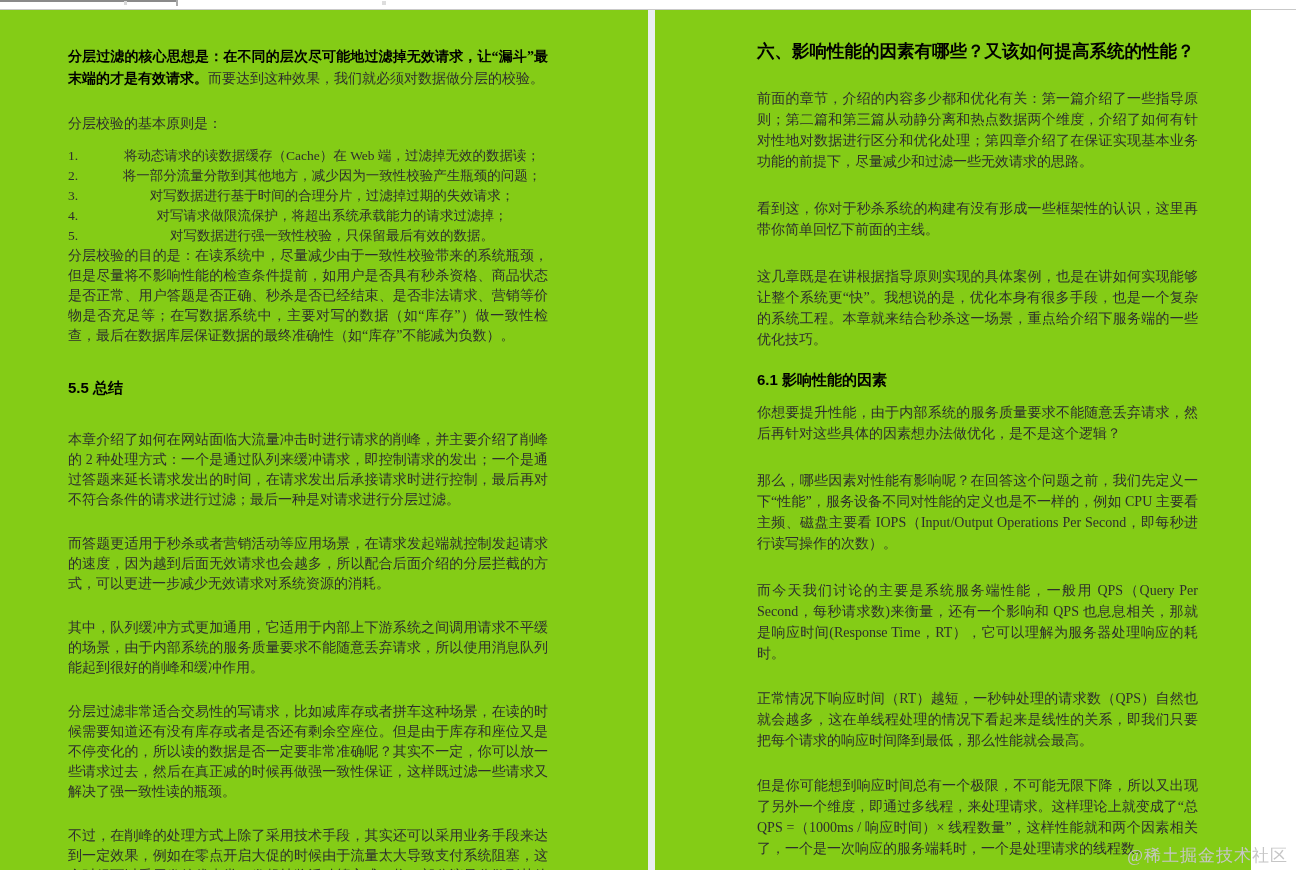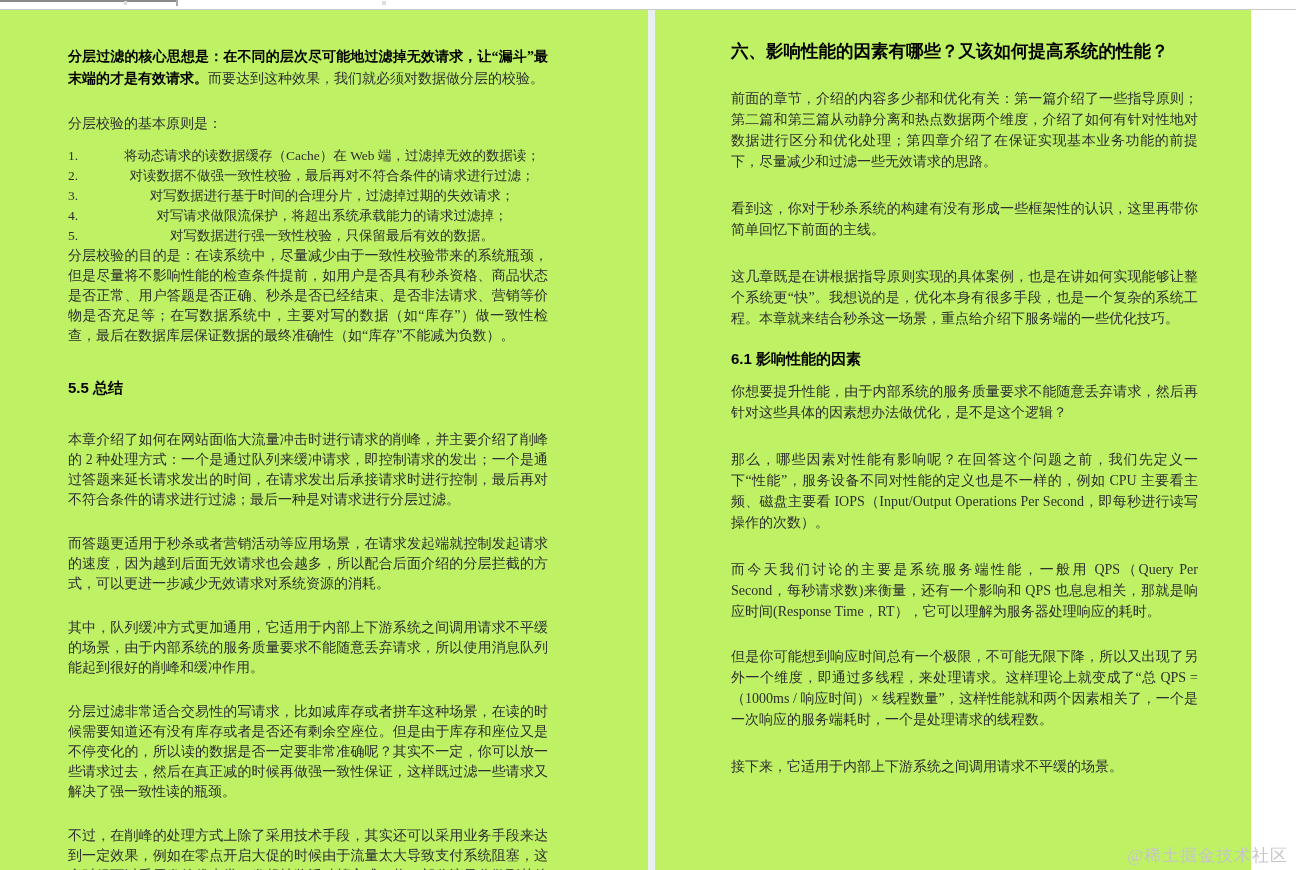--- a/index.html
+++ b/index.html
@@ -9,24 +9,24 @@
     color:#2e2e2e;position:relative;
   }
   
   .topbar{height:9px;background:#ffffff;border-bottom:1px solid #c9c9c9;position:relative;}
   .tab-remnant{position:absolute;left:0;top:0;width:178px;height:2px;background:#8a8a8a;}
   .tick-a{position:absolute;left:176px;top:0;width:2px;height:6px;background:#aaaaaa;}
   .tick-b{position:absolute;left:124px;top:1px;width:3px;height:4px;background:#d8d8d8;}
   .tick-c{position:absolute;left:382px;top:1px;width:4px;height:4px;background:#dddddd;}
   
   .spread{display:flex;height:860px;}
-  .page{background:#bef264;box-sizing:border-box;}
+  .page{background:#84cc16;box-sizing:border-box;}
   .page-left{width:648px;padding:36px 100px 0 68px;}
   .gutter{width:7px;background:#e9eef1;height:100%;}
-  .page-right{width:596px;padding:28px 53px 0 76px;}
+  .page-right{width:596px;padding:28px 53px 0 102px;}
   
   p{margin:0;font-size:14px;line-height:20px;text-align:justify;}
   .lead{line-height:22px;margin-bottom:24px;}
   .b{font-weight:bold;color:#000000;}
   .intro{margin-bottom:12px;}
   .olist{font-size:13.5px;line-height:20px;}
   .oli{display:flex;}
   .oli .num{flex:none;width:48px;}
   .oli .txt{flex:1;text-align:center;}
   .purpose{margin-bottom:32px;}
@@ -60,21 +60,21 @@
 
     <p class="intro">分层校验的基本原则是：</p>
 
     <div class="olist">
       <div class="oli">
           <span class="num">1.</span>
           <span class="txt">将动态请求的读数据缓存（Cache）在 Web 端，过滤掉无效的数据读；</span>
         </div>
       <div class="oli">
           <span class="num">2.</span>
-          <span class="txt">对读数据不做强一致性校验，最后再对不符合条件的请求进行过滤；</span>
+          <span class="txt">将一部分流量分散到其他地方，减少因为一致性校验产生瓶颈的问题；</span>
         </div>
       <div class="oli">
           <span class="num">3.</span>
           <span class="txt">对写数据进行基于时间的合理分片，过滤掉过期的失效请求；</span>
         </div>
       <div class="oli">
           <span class="num">4.</span>
           <span class="txt">对写请求做限流保护，将超出系统承载能力的请求过滤掉；</span>
         </div>
       <div class="oli">
@@ -101,20 +101,21 @@
 
     <p class="mb26">前面的章节，介绍的内容多少都和优化有关：第一篇介绍了一些指导原则；第二篇和第三篇从动静分离和热点数据两个维度，介绍了如何有针对性地对数据进行区分和优化处理；第四章介绍了在保证实现基本业务功能的前提下，尽量减少和过滤一些无效请求的思路。</p>
     <p class="mb26">看到这，你对于秒杀系统的构建有没有形成一些框架性的认识，这里再带你简单回忆下前面的主线。</p>
     <p class="mb16">这几章既是在讲根据指导原则实现的具体案例，也是在讲如何实现能够让整个系统更“快”。我想说的是，优化本身有很多手段，也是一个复杂的系统工程。本章就来结合秒杀这一场景，重点给介绍下服务端的一些优化技巧。</p>
 
     <h3 class="sub-title">6.1 影响性能的因素</h3>
 
     <p class="mb26">你想要提升性能，由于内部系统的服务质量要求不能随意丢弃请求，然后再针对这些具体的因素想办法做优化，是不是这个逻辑？</p>
     <p class="mb26">那么，哪些因素对性能有影响呢？在回答这个问题之前，我们先定义一下“性能”，服务设备不同对性能的定义也是不一样的，例如 CPU 主要看主频、磁盘主要看 IOPS（Input/Output Operations Per Second，即每秒进行读写操作的次数）。</p>
     <p class="mb24">而今天我们讨论的主要是系统服务端性能，一般用 QPS（Query Per Second，每秒请求数)来衡量，还有一个影响和 QPS 也息息相关，那就是响应时间(Response Time，RT），它可以理解为服务器处理响应的耗时。</p>
+    <p class="mb24">正常情况下响应时间（RT）越短，一秒钟处理的请求数（QPS）自然也就会越多，这在单线程处理的情况下看起来是线性的关系，即我们只要把每个请求的响应时间降到最低，那么性能就会最高。</p>
     <p class="mb26">但是你可能想到响应时间总有一个极限，不可能无限下降，所以又出现了另外一个维度，即通过多线程，来处理请求。这样理论上就变成了“总 QPS =（1000ms / 响应时间）× 线程数量”，这样性能就和两个因素相关了，一个是一次响应的服务端耗时，一个是处理请求的线程数。</p>
     <p class="mb16">接下来，它适用于内部上下游系统之间调用请求不平缓的场景。</p>
 
   </section>
 
 </div>
 
 <div class="watermark">@稀土掘金技术社区</div>
 
 </body></html>

